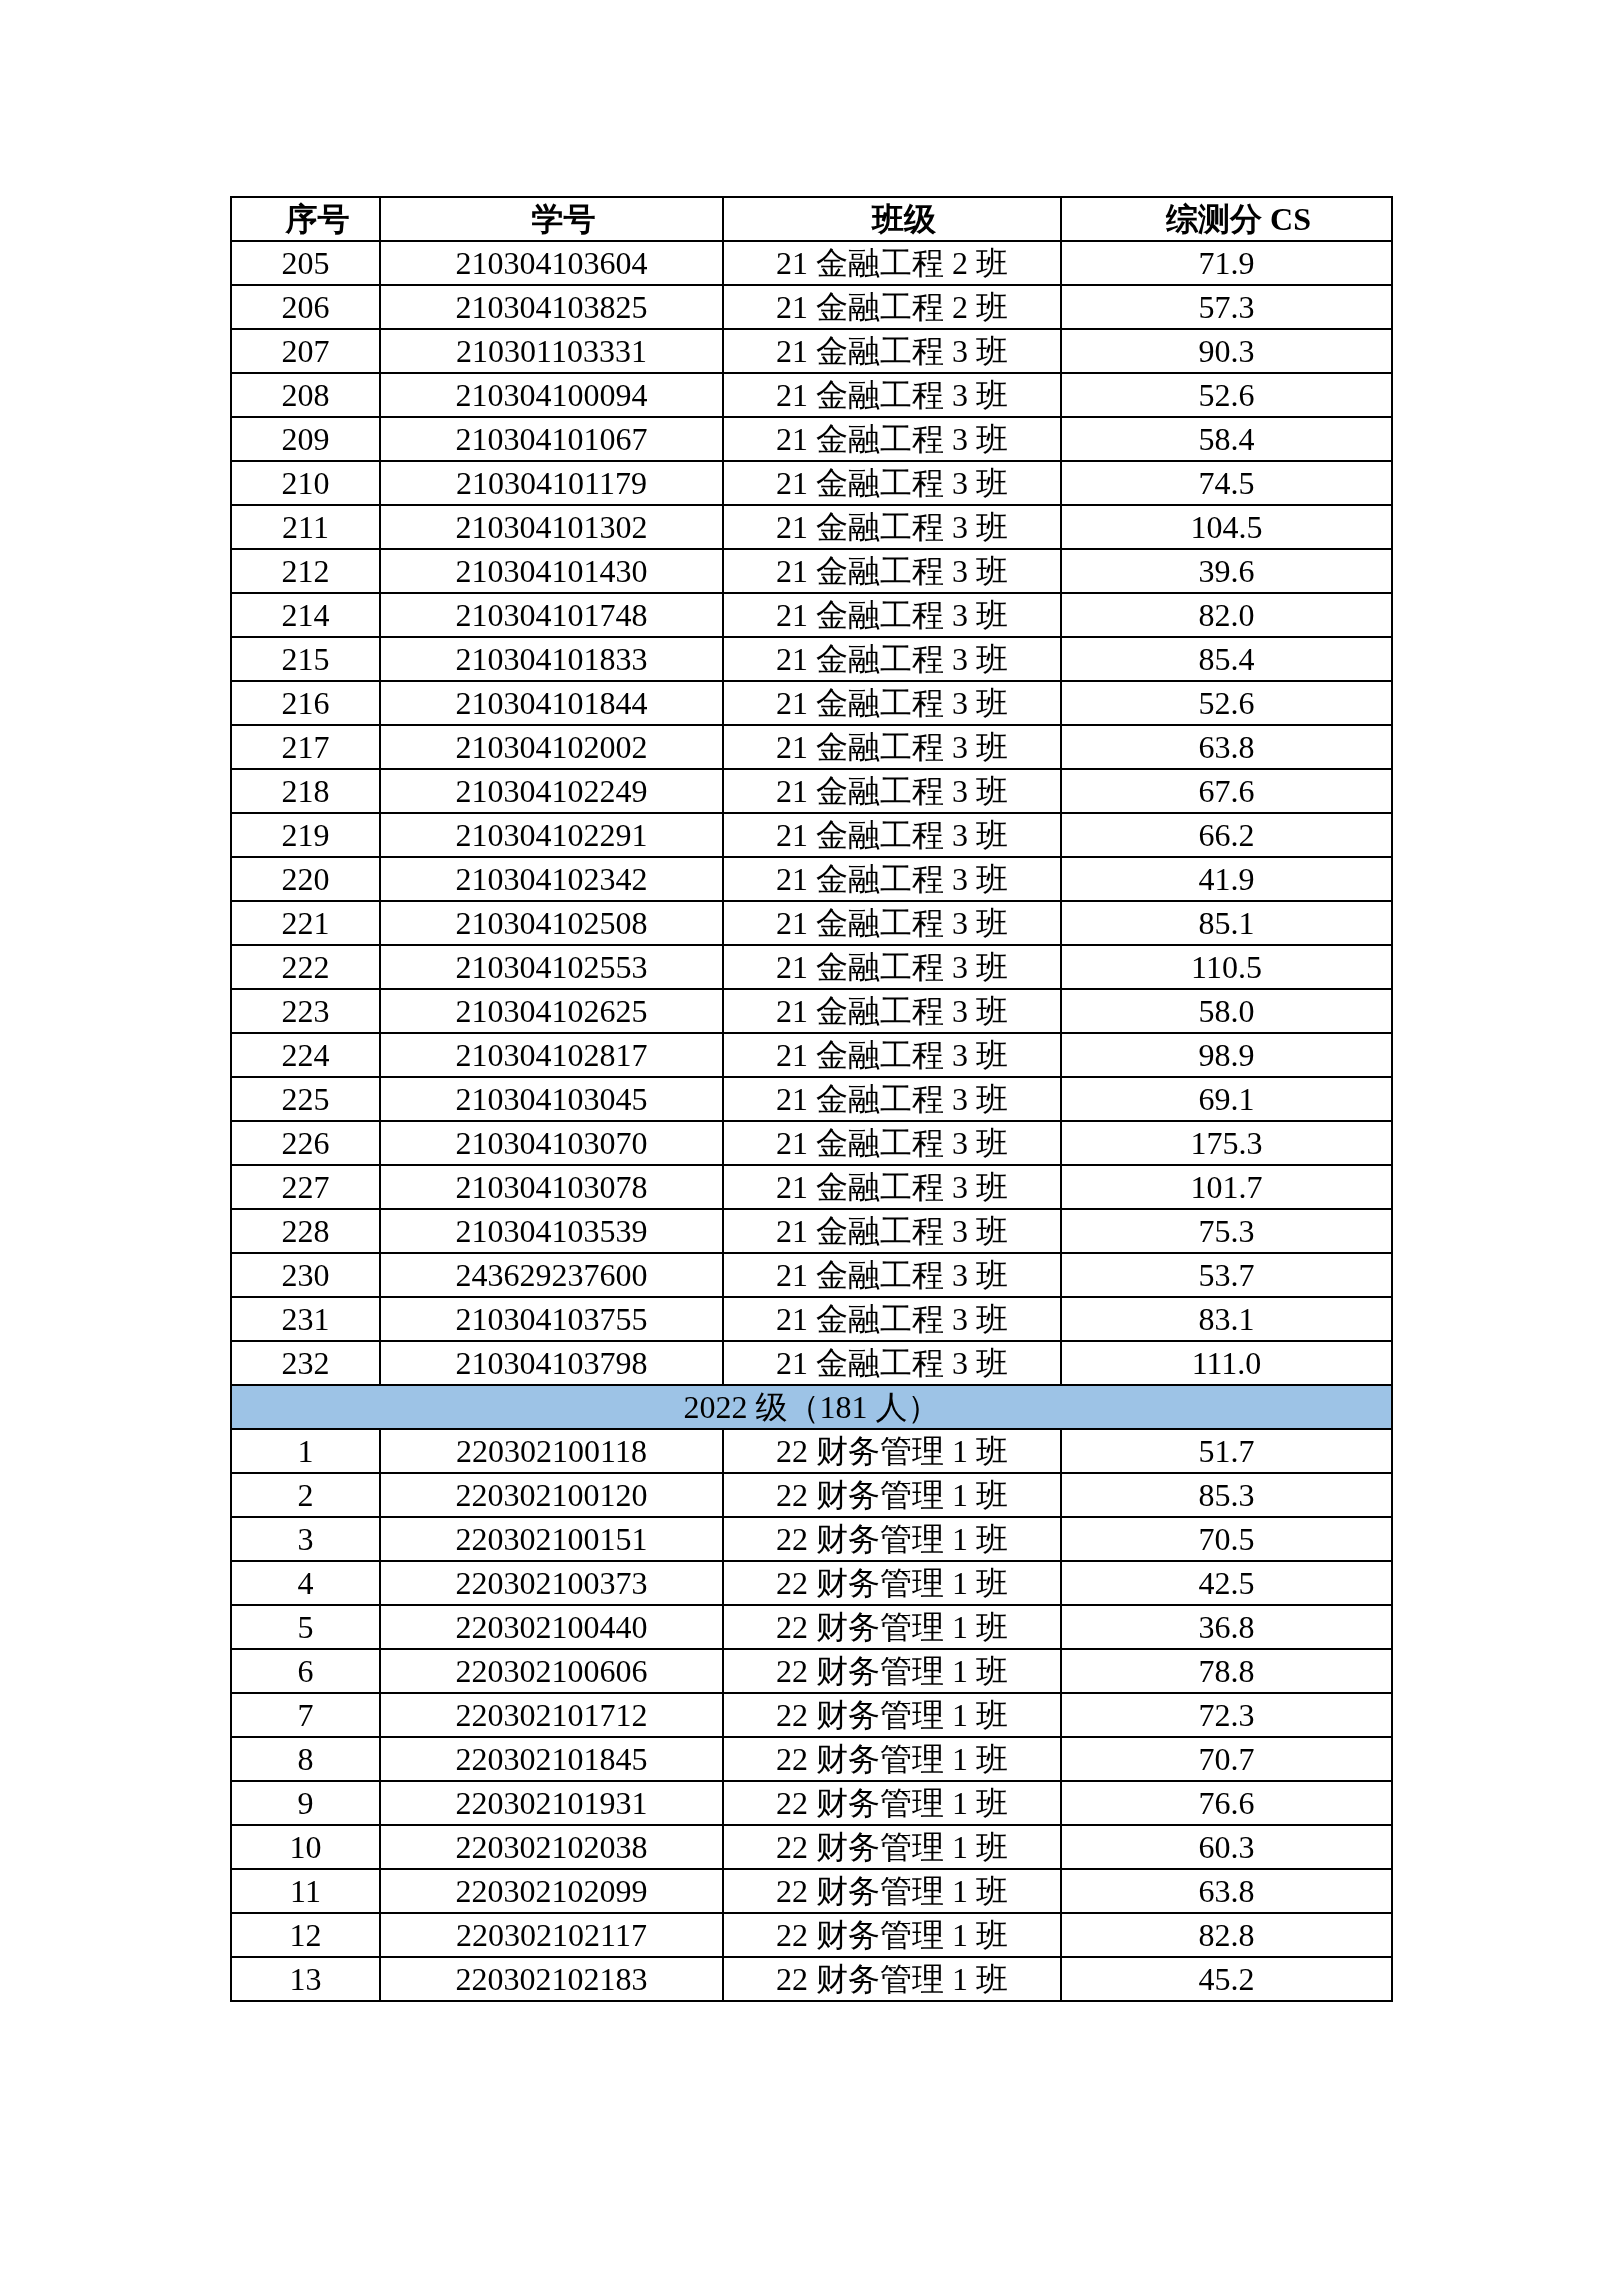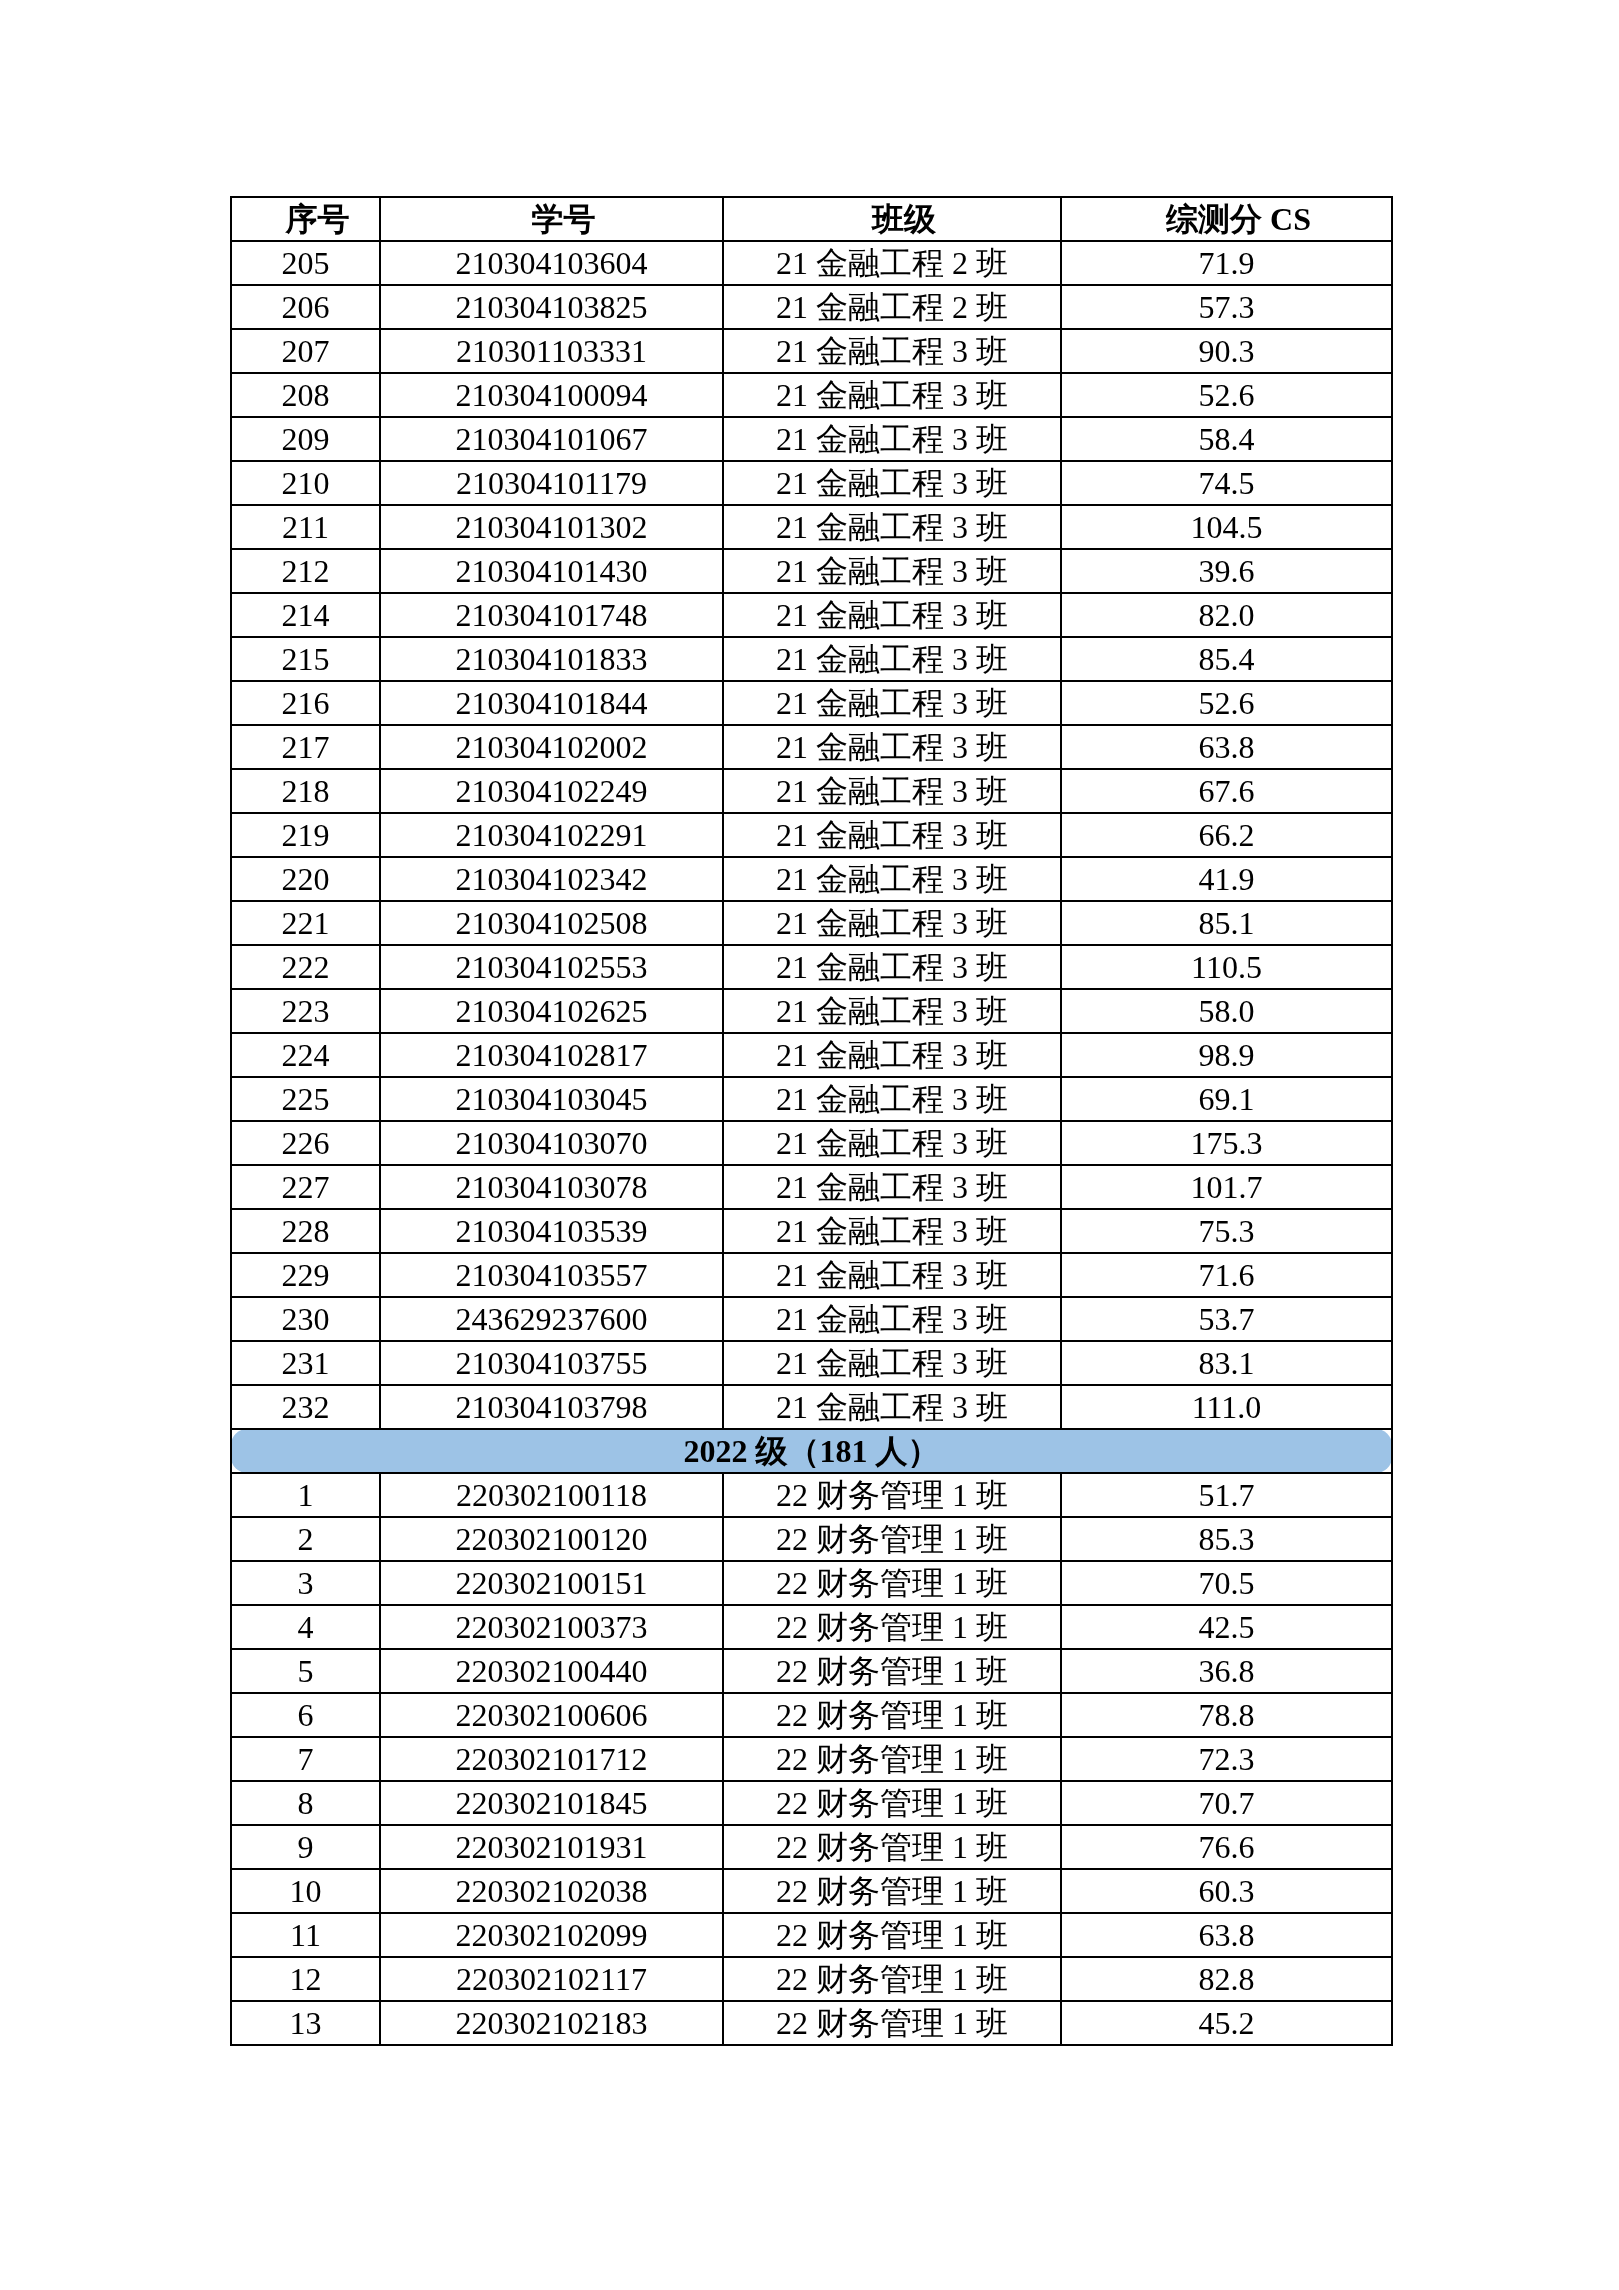--- a/index.html
+++ b/index.html
@@ -35,23 +35,22 @@
     line-height: 1;
     padding: 0;
     overflow: hidden;
     white-space: nowrap;
   }
   .score-table th {
     font-weight: bold;
     padding-left: 24px;
   }
   .score-table tr.band td {
-    font-weight: bold;
+    font-weight: normal;
     background: #9DC3E6;
-    border-radius: 16px;
   }
 </style>
 </head>
 <body>
 
 <div class="page">
   <table class="score-table">
     <colgroup>
       <col style="width:149px">
       <col style="width:343px">
@@ -199,26 +198,20 @@
           <td>21 金融工程 3 班</td>
           <td>101.7</td>
         </tr>
         <tr>
           <td>228</td>
           <td>210304103539</td>
           <td>21 金融工程 3 班</td>
           <td>75.3</td>
         </tr>
         <tr>
-          <td>229</td>
-          <td>210304103557</td>
-          <td>21 金融工程 3 班</td>
-          <td>71.6</td>
-        </tr>
-        <tr>
           <td>230</td>
           <td>243629237600</td>
           <td>21 金融工程 3 班</td>
           <td>53.7</td>
         </tr>
         <tr>
           <td>231</td>
           <td>210304103755</td>
           <td>21 金融工程 3 班</td>
           <td>83.1</td>

